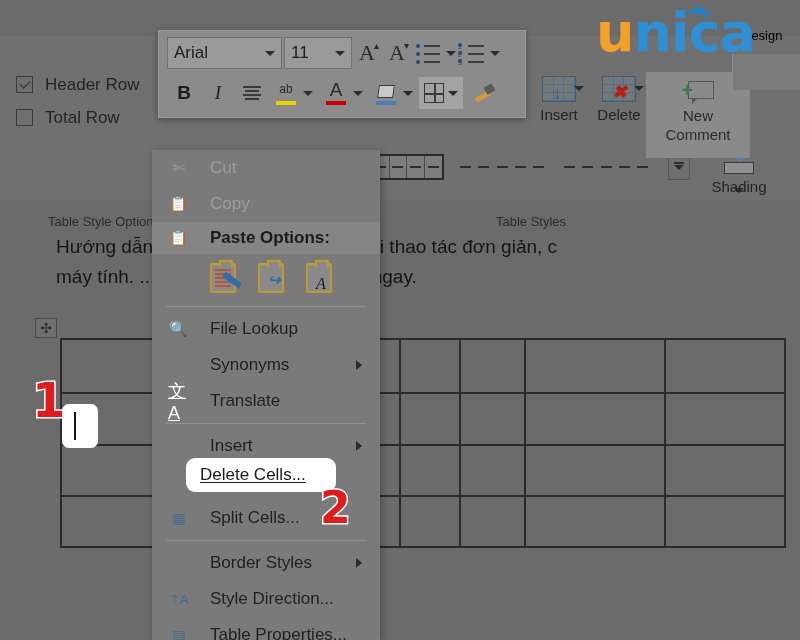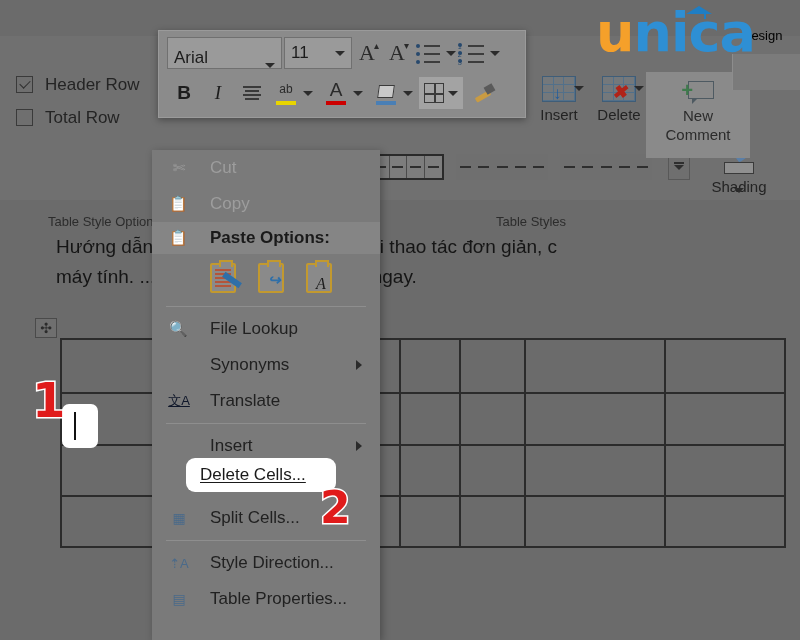--- a/index.html
+++ b/index.html
@@ -179,21 +179,21 @@
     background: #8b8b8b; border: 1px solid #9a9a9a;
     box-shadow: 0 2px 7px rgba(0,0,0,.35);
   }
   .mt-row1 { position: absolute; left: 8px; top: 6px; display: flex; align-items: center; gap: 0px; }
   .mt-row2 { position: absolute; left: 8px; top: 46px; display: flex; align-items: center; }
   .mt-combo {
     height: 32px; border: 1px solid #707070; background: #9a9a9a;
     display: flex; align-items: center; padding: 0 6px;
   }
   .mt-combo .txt { font-size: 17px; color: #1c1c1c; }
-  .mt-font { width: 115px; justify-content: space-between; align-items: flex-end; }
+  .mt-font { width: 115px; justify-content: space-between; }
   .mt-size { width: 68px; margin-left: 2px; justify-content: space-between; }
   .cdown {
     width: 0; height: 0;
     border-left: 5px solid transparent; border-right: 5px solid transparent;
     border-top: 5px solid #2b2b2b;
   }
   .mt-a {
     position: relative; width: 30px; text-align: center;
     font-size: 22px; color: #2a2a2a; font-family: "Liberation Serif", serif;
   }
@@ -673,21 +673,21 @@
       <span class="ctx-ico">🔍</span>
       <span>File Lookup</span>
     </div>
 
     <div class="ctx-item">
       <span>Synonyms</span>
       <i class="submenu-arrow"></i>
     </div>
 
     <div class="ctx-item">
-      <span class="ctx-ico" style="font-size:13px;color:#0f172a;text-decoration:underline;">文A</span>
+      <span class="ctx-ico" style="font-size:18px;color:#ffffff;text-decoration:underline;">文A</span>
       <span>Translate</span>
     </div>
 
     <div class="ctx-sep"></div>
 
     <div class="ctx-item">
       <span>Insert</span>
       <i class="submenu-arrow"></i>
     </div>
 
@@ -695,20 +695,24 @@
       <span>Delete Cells...</span>
     </div>
 
     <div class="ctx-item">
       <span class="ctx-ico" style="font-size:14px;color:#4a6a8a;">▦</span>
       <span>Split Cells...</span>
     </div>
 
     <div class="ctx-sep"></div>
 
+    <div class="ctx-item">
+      <span>Border Styles</span>
+      <i class="submenu-arrow"></i>
+    </div>
 
     <div class="ctx-item">
       <span class="ctx-ico" style="font-size:13px;color:#4a6a8a;">⇡A</span>
       <span>Style Direction...</span>
     </div>
 
     <div class="ctx-item">
       <span class="ctx-ico" style="font-size:14px;color:#4a6a8a;">▤</span>
       <span>Table Properties...</span>
     </div>

